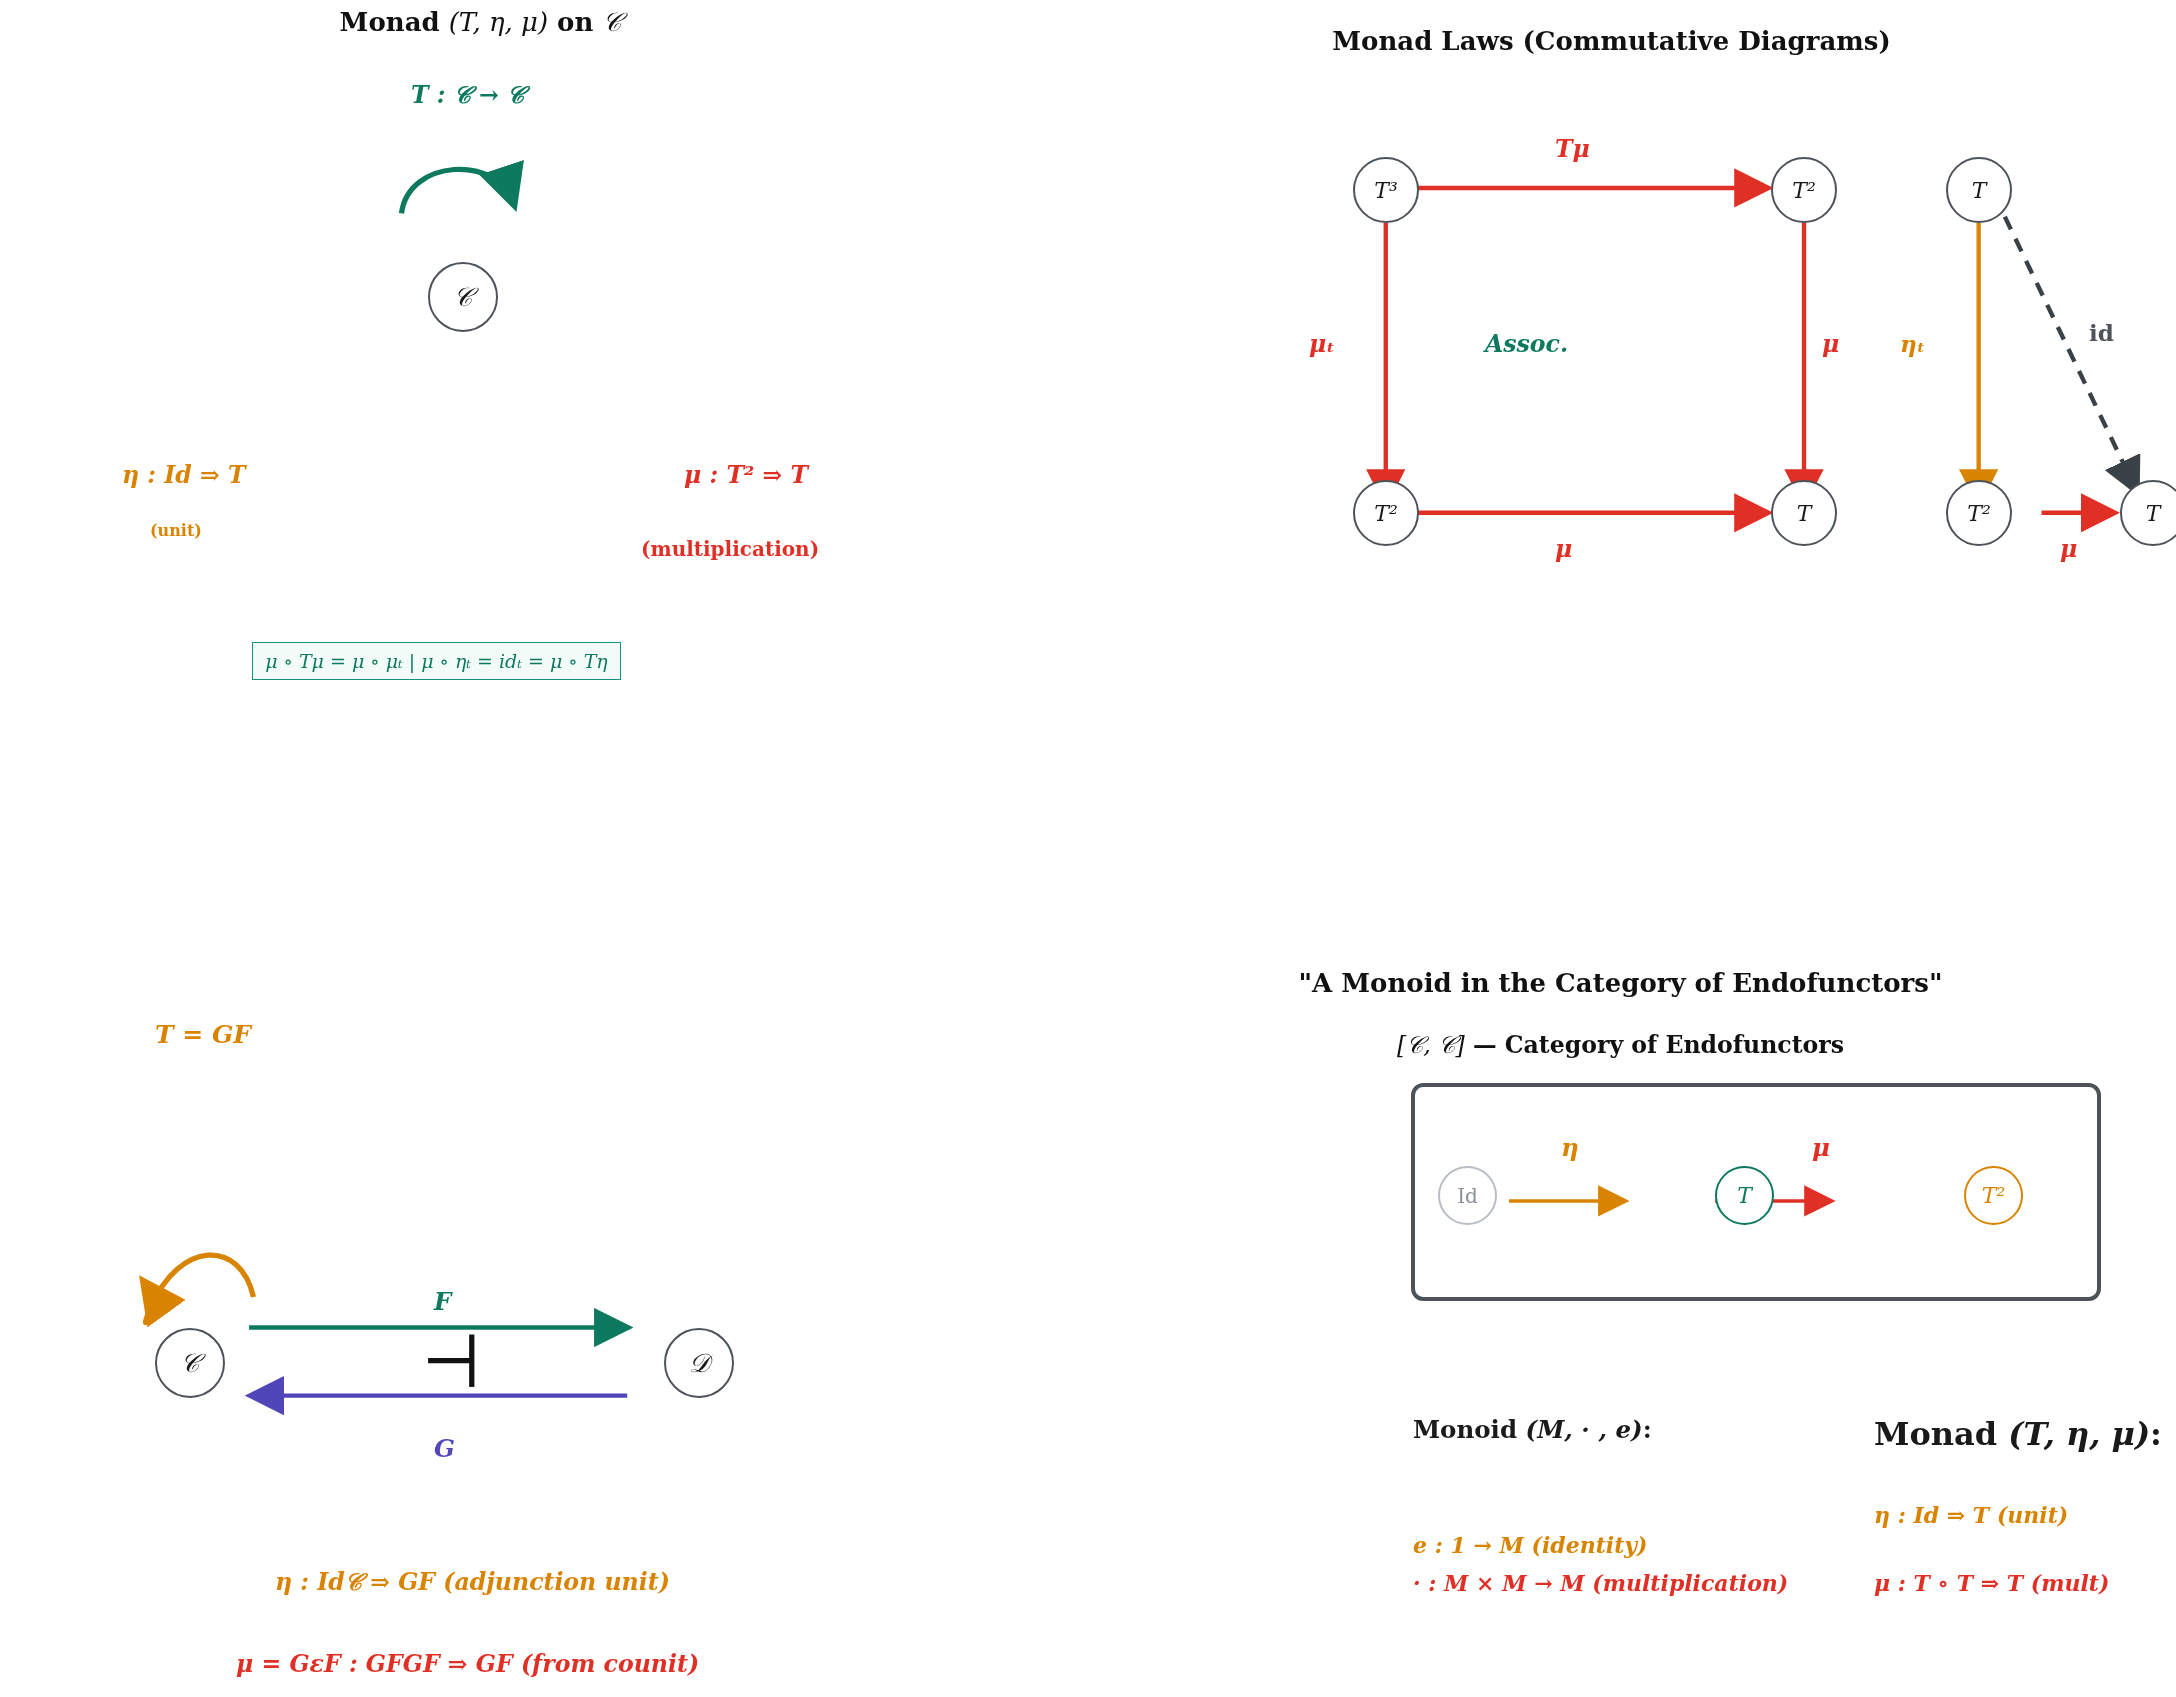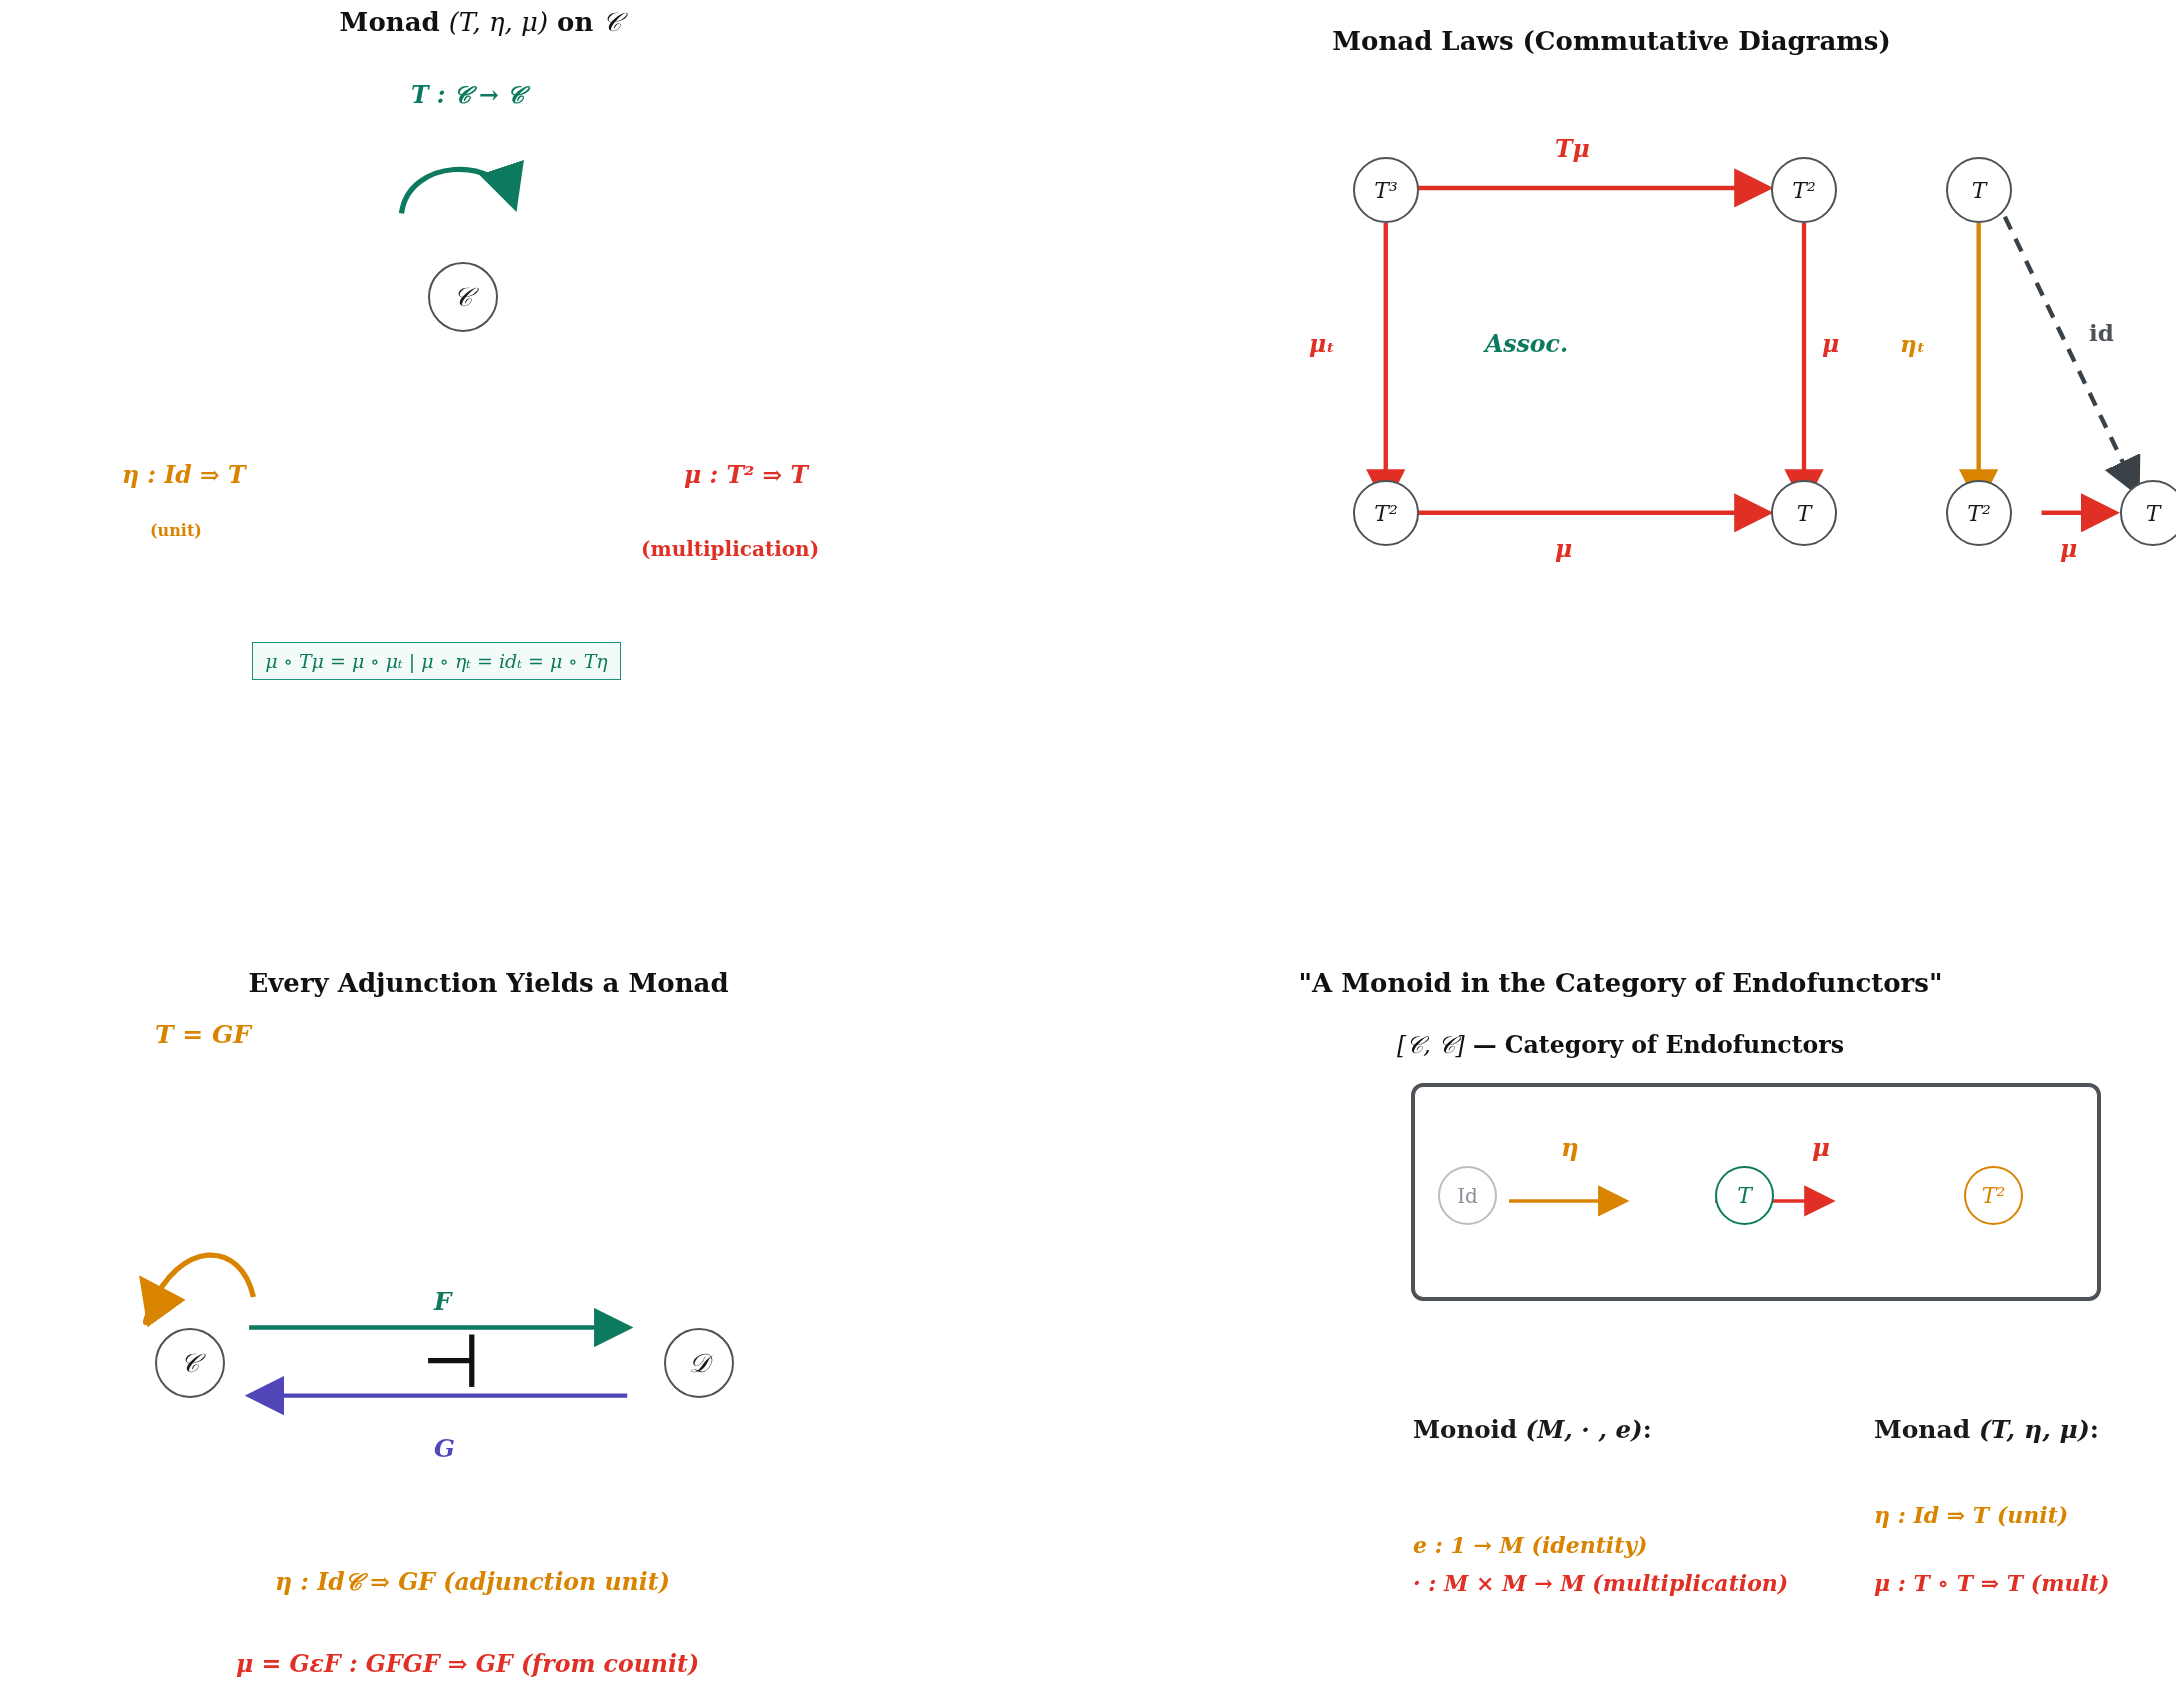--- a/index.html
+++ b/index.html
@@ -174,21 +174,20 @@
     <span>T</span>
   </div>
 
   <div class="math orange lbl" style="left:812px; top:330px; font-size:23px;">ηₜ</div>
   <div class="lbl gray" style="left:1001px; top:319px; font-size:23px;">id</div>
   <div class="math red lbl" style="left:972px; top:535px; font-size:23.6px;">μ</div>
 </div>
 
 <div class="panel" style="left:0px; top:952px; width:1088px; height:745px;">
 
-  <div class="title" style="left:52px; top:15.7px; width:873px; position:absolute;">Every Adjunction Yields a Monad</div>
 
   <div class="math orange lbl" style="left:155px; top:68px; font-size:25px;">T = GF</div>
 
   <svg width="175" height="105" style="left:122px; top:1127px; position:fixed;" viewBox="0 0 200 120"></svg>
 
   <svg width="961" height="262" style="left:0; top:262px;" viewBox="0 0 1100 300">
     <defs>
       <marker id="ah-teal2" markerWidth="9" markerHeight="9" refX="7" refY="4.5" orient="auto">
         <path d="M0,0 L9,4.5 L0,9 z" fill="#0d7a5f"></path>
       </marker>
@@ -262,19 +261,19 @@
   <div class="math red lbl" style="left:724px; top:181px; font-size:24.5px;">μ</div>
 
   <div class="lbl" style="left:325px; top:1363px; position:fixed; font-size:24.5px;"></div>
 
   <div class="lbl" style="left:325px; top:463px; font-size:24.5px; font-weight:bold;">
     <span>Monoid </span><span class="math">(M, · , e)</span><span>:</span>
   </div>
   <div class="math orange lbl" style="left:325px; top:580px; font-size:22px;">e : 1 → M   (identity)</div>
   <div class="math red lbl" style="left:325px; top:618px; font-size:22px;">· : M × M → M   (multiplication)</div>
 
-  <div class="lbl" style="left:786px; top:463px; font-size:25px; font-weight:bold;">
+  <div class="lbl" style="left:786px; top:463px; font-size:32px; font-weight:bold;">
     <span>Monad </span><span class="math">(T, η, μ)</span><span>:</span>
   </div>
   <div class="math orange lbl" style="left:786px; top:550px; font-size:22px;">η : Id ⇒ T   (unit)</div>
   <div class="math red lbl" style="left:786px; top:618px; font-size:22px;">μ : T ∘ T ⇒ T   (mult)</div>
 </div>
 
 
 </body></html>

